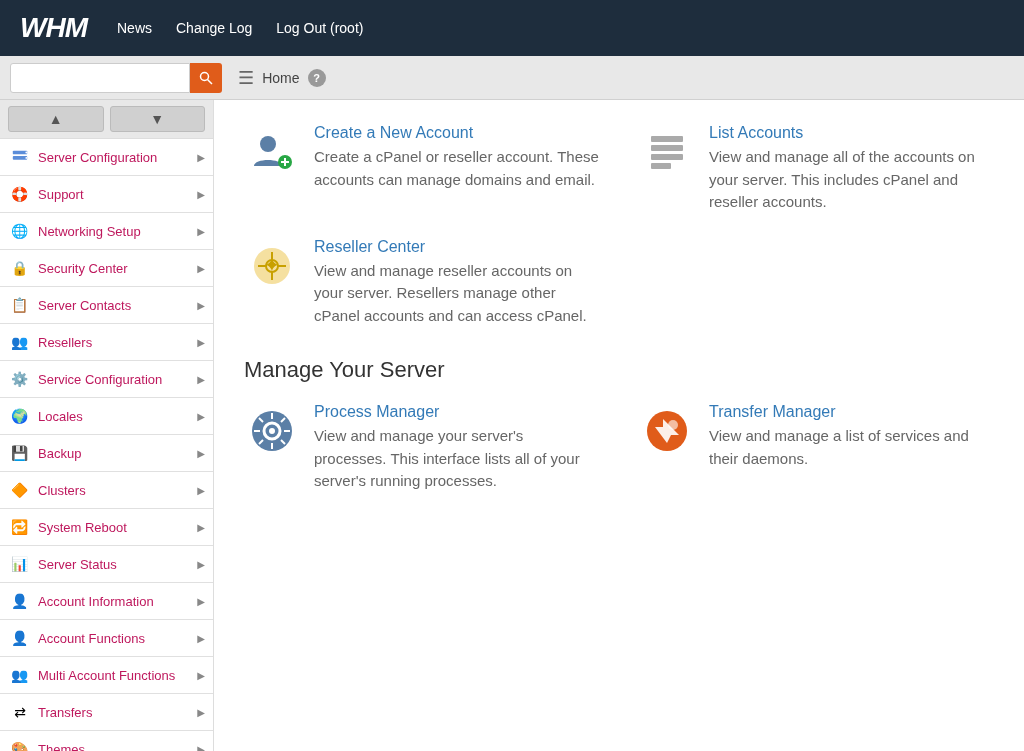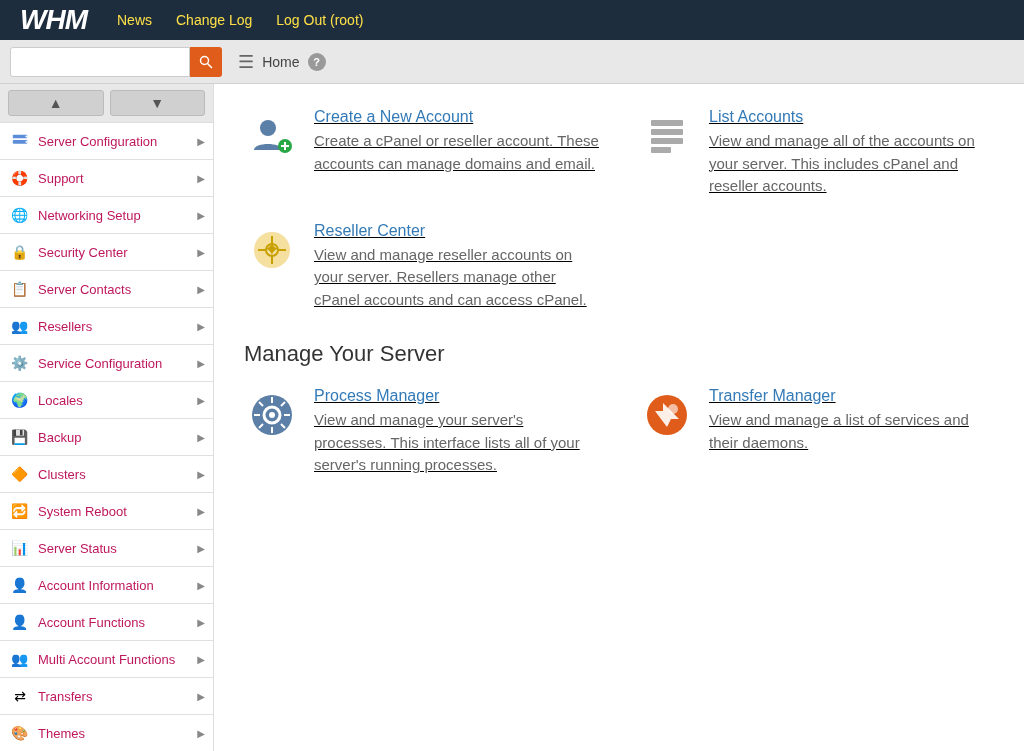--- a/index.html
+++ b/index.html
@@ -4,35 +4,35 @@
   <style>
     * { margin: 0; padding: 0; box-sizing: border-box; }
     body { font-family: 'Segoe UI', Tahoma, Geneva, Verdana, sans-serif; font-size: 14px; background: #f0f0f0; width: 1024px; height: 751px; overflow: hidden; display: flex; flex-direction: column; }
 
     
     .top-nav {
       background: #1e2d3d;
       display: flex;
       align-items: center;
       padding: 0 20px;
-      height: 40px;
+      height: 56px;
       flex-shrink: 0;
     }
     .logo {
       font-size: 28px;
       font-weight: 900;
       color: white;
       font-style: italic;
       margin-right: 30px;
       font-family: Arial, sans-serif;
       letter-spacing: -1px;
     }
     .nav-links { display: flex; gap: 24px; }
     .nav-link {
-      color: #fde047;
+      color: #ffffff;
       text-decoration: none;
       font-size: 14px;
       cursor: pointer;
     }
 
     
     .search-bar {
       background: #e8e8e8;
       padding: 8px 10px;
       display: flex;
@@ -195,21 +195,21 @@
     .card-icon {
       width: 56px;
       height: 56px;
       flex-shrink: 0;
       border-radius: 4px;
       display: flex;
       align-items: center;
       justify-content: center;
       font-size: 28px;
     }
-    .card-body { flex: 1; text-decoration: underline; }
+    .card-body { flex: 1; }
     .card-title {
       font-size: 16px;
       color: #337ab7;
       font-weight: 500;
       margin-bottom: 4px;
       text-decoration: none;
     }
     .card-desc {
       font-size: 15px;
       color: #666;

